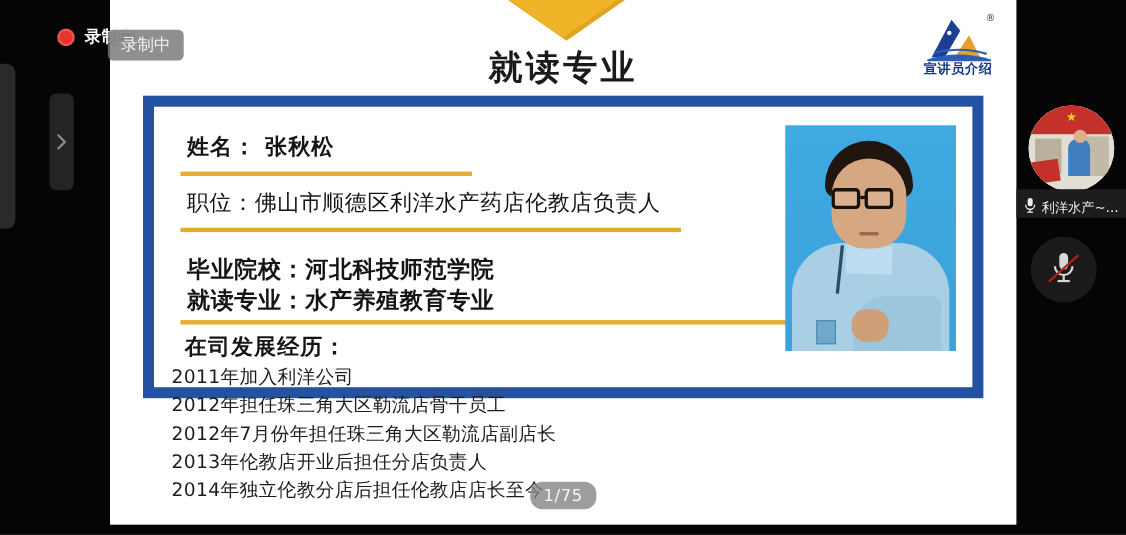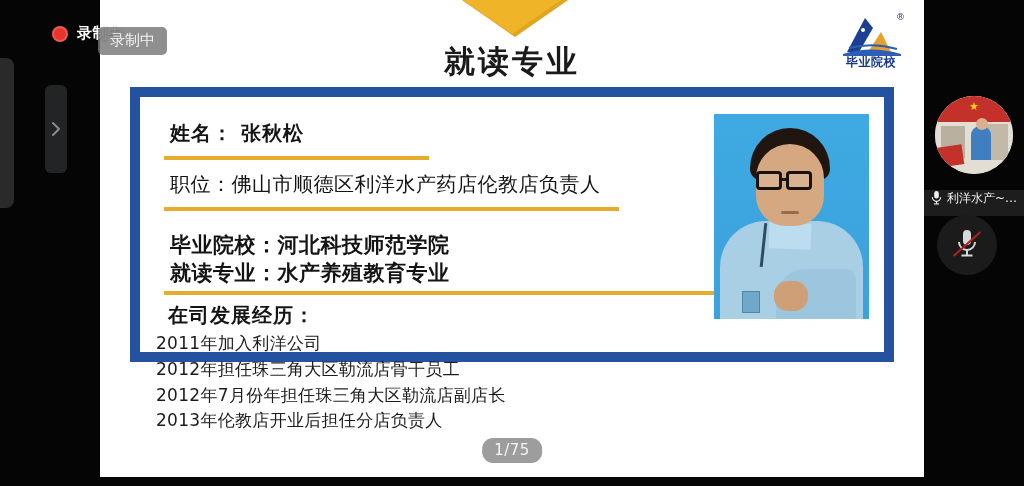--- a/index.html
+++ b/index.html
@@ -218,24 +218,24 @@
   .av-person {
     position: absolute; left: 36px; top: 30px; width: 20px; height: 34px;
     background: #3f7fc0; border-radius: 9px 9px 0 0;
   }
   .av-head {
     position: absolute; left: 41px; top: 22px; width: 12px; height: 12px;
     border-radius: 50%; background: #dcb08c;
   }
 
   .name-bar {
-    position: absolute; left: 0; top: 190px;
+    position: absolute; left: 0; top: 172px;
     width: 100px; height: 26px;
     background: #1d1d1d;
-    display: flex; align-items: flex-start; gap: 5px;
+    display: flex; align-items: flex-end; gap: 5px;
     padding-left: 7px;
   }
   .name-text {
     color: #f0f0f0; font-size: 12px;
     white-space: nowrap; overflow: hidden;
   }
   .mute-btn {
     position: absolute; left: 13px; top: 215px;
     width: 60px; height: 60px; border-radius: 50%;
     background: #1b1b1b;
@@ -279,21 +279,21 @@
       <div class="logo-mark">
         <span class="logo-reg">®</span>
         <svg width="72" height="44" viewBox="0 0 72 44">
           <path d="M12 40 L30 6 L38 16 L24 40 Z" fill="#1c3f94"></path>
           <path d="M33 40 L46 20 L56 40 Z" fill="#e8a02c"></path>
           <path d="M8 42 Q36 33 66 42 L66 44 L8 44 Z" fill="#2a5fb5"></path>
           <path d="M14 36 Q38 30 62 37" fill="none" stroke="#2a5fb5" stroke-width="2"></path>
           <circle cx="28" cy="18" r="2" fill="#ffffff"></circle>
         </svg>
       </div>
-      <div class="logo-text">毕业院校</div>
+      <div class="logo-text">宣讲员介绍</div>
     </div>
 
     <div class="frame">
       <div class="frame-inner">
 
         <div class="row-name">姓名： 张秋松</div>
         <div class="divider div-1"></div>
 
         <div class="row-pos">职位：佛山市顺德区利洋水产药店伦教店负责人</div>
         <div class="divider div-2"></div>
@@ -303,20 +303,21 @@
           <div>就读专业：水产养殖教育专业</div>
         </div>
         <div class="divider div-3"></div>
 
         <div class="hist-title">在司发展经历：</div>
         <div class="hist-list">
           <div>2011年加入利洋公司</div>
           <div>2012年担任珠三角大区勒流店骨干员工</div>
           <div>2012年7月份年担任珠三角大区勒流店副店长</div>
           <div>2013年伦教店开业后担任分店负责人</div>
+          <div>2014年独立伦教分店后担任伦教店店长至今</div>
         </div>
 
         <div class="portrait">
           <div class="p-bg"></div>
           <div class="p-body"></div>
           <div class="p-collar"></div>
           <div class="p-stripe"></div>
           <div class="p-badge"></div>
           <div class="p-arm"></div>
           <div class="p-hand"></div>

